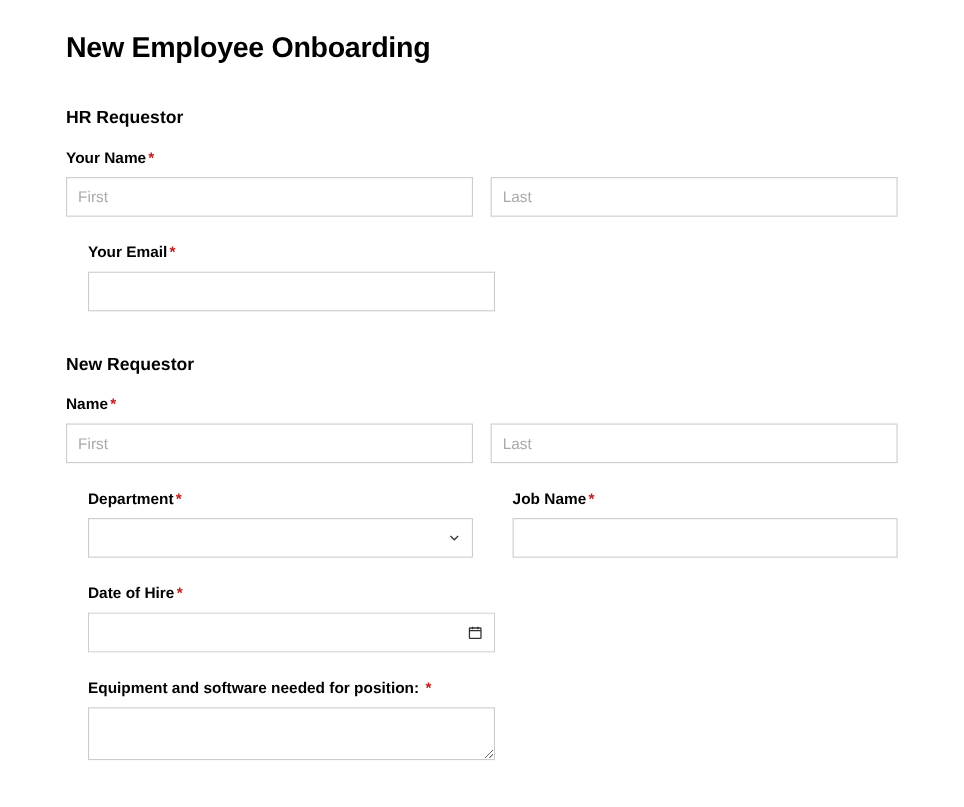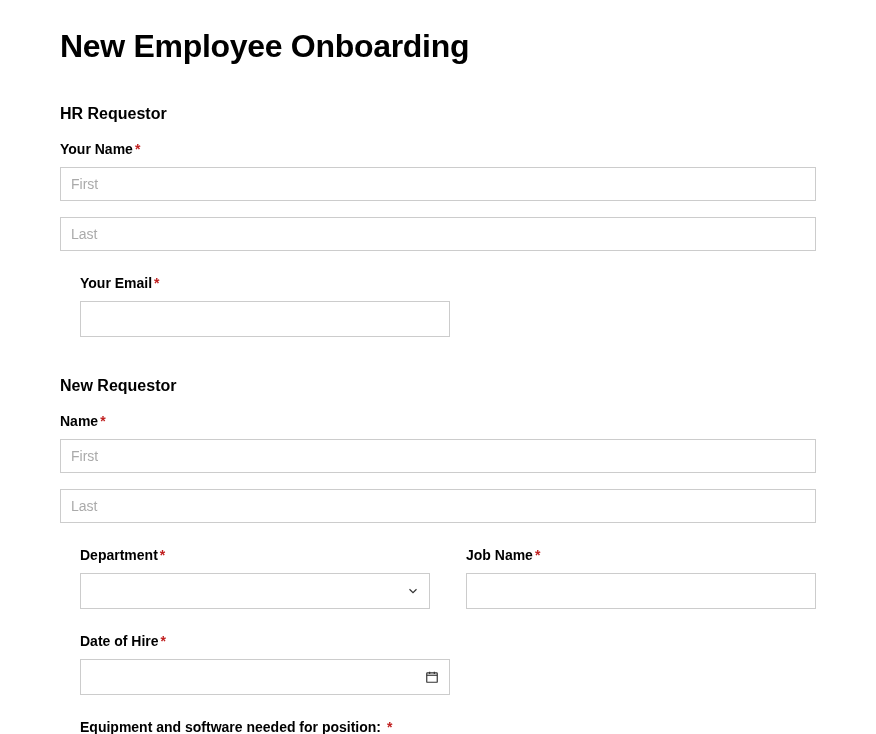--- a/index.html
+++ b/index.html
@@ -9,21 +9,21 @@
     font-family: "Arial Narrow", "Helvetica Condensed", Arial, sans-serif;
     font-stretch: condensed;
     background: #fff;
     color: #000;
   }
   .page {
     width: 876px;
     padding: 24px 60px 40px 60px;
   }
   h1.page-title {
-    font-size: 32px;
+    font-size: 26px;
     font-weight: 700;
     margin: 4px 0 40px 0;
     letter-spacing: -0.3px;
   }
   h2.section-title {
     font-size: 16px;
     font-weight: 700;
     margin: 0 0 18px 0;
   }
   .section {
@@ -102,21 +102,20 @@
   .date-wrap .cal {
     position: absolute;
     right: 10px;
     top: 50%;
     transform: translateY(-50%);
     pointer-events: none;
   }
   .name-pair {
     display: flex;
     gap: 16px;
-    flex-direction: column;
   }
   .name-pair input { flex: 1; }
   svg { display: block; }
 </style>
 </head>
 <body>
 
 <div class="page">
 
   <h1 class="page-title">New Employee Onboarding</h1>

